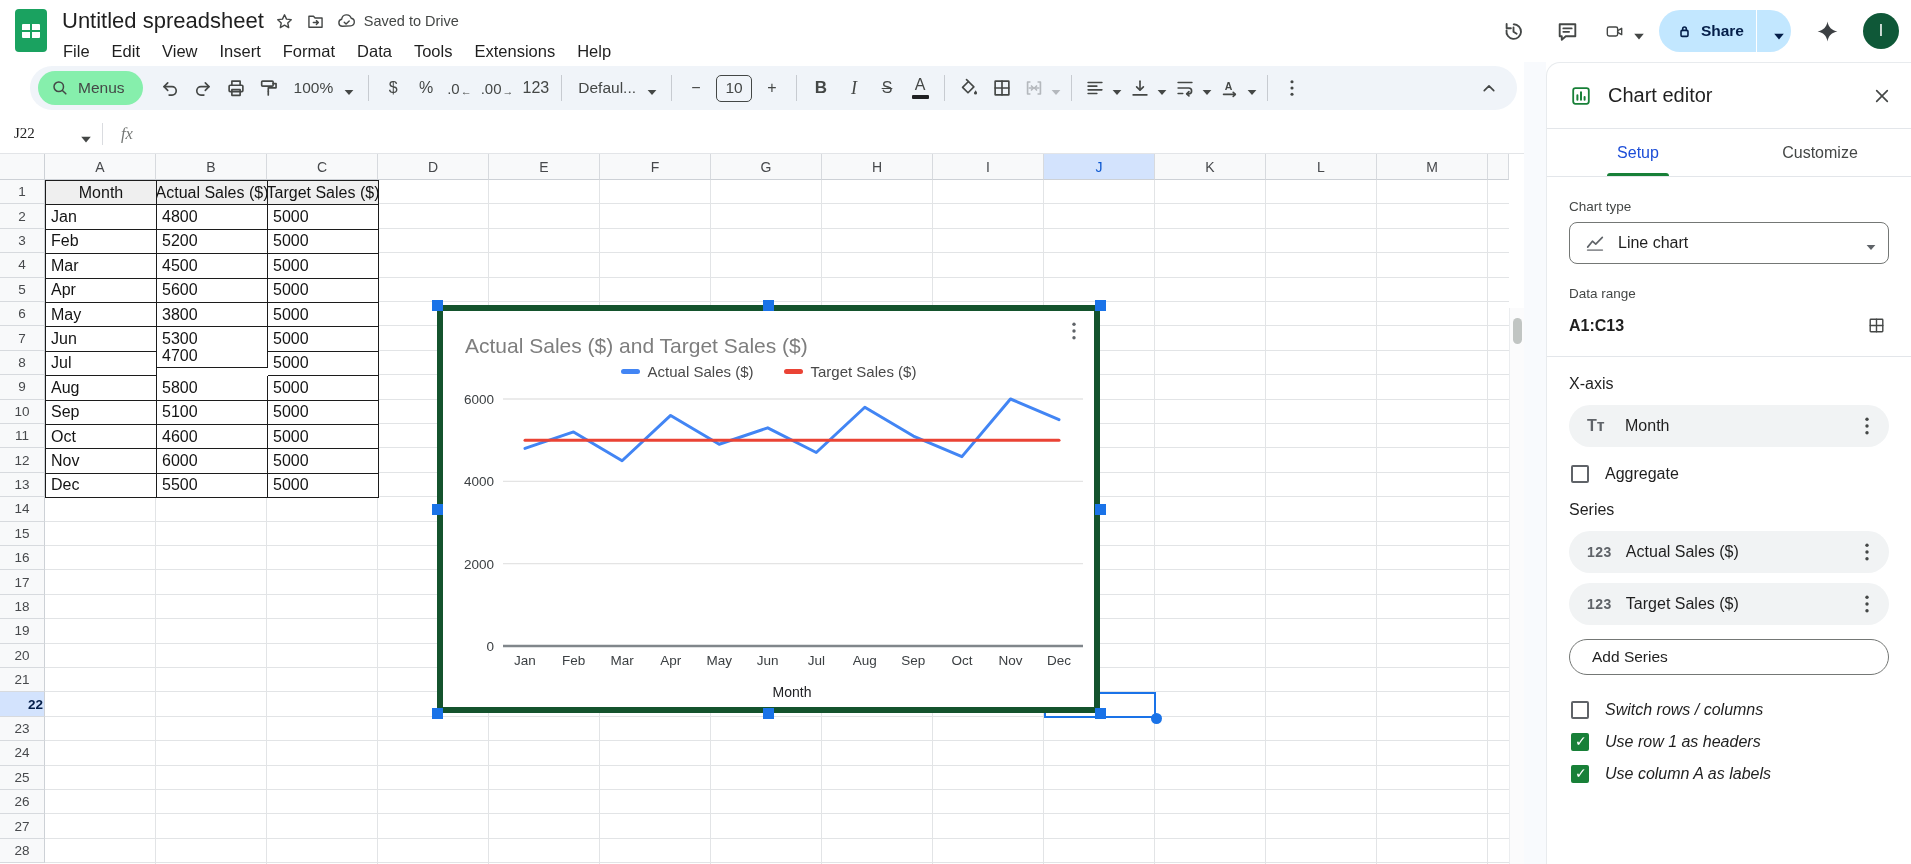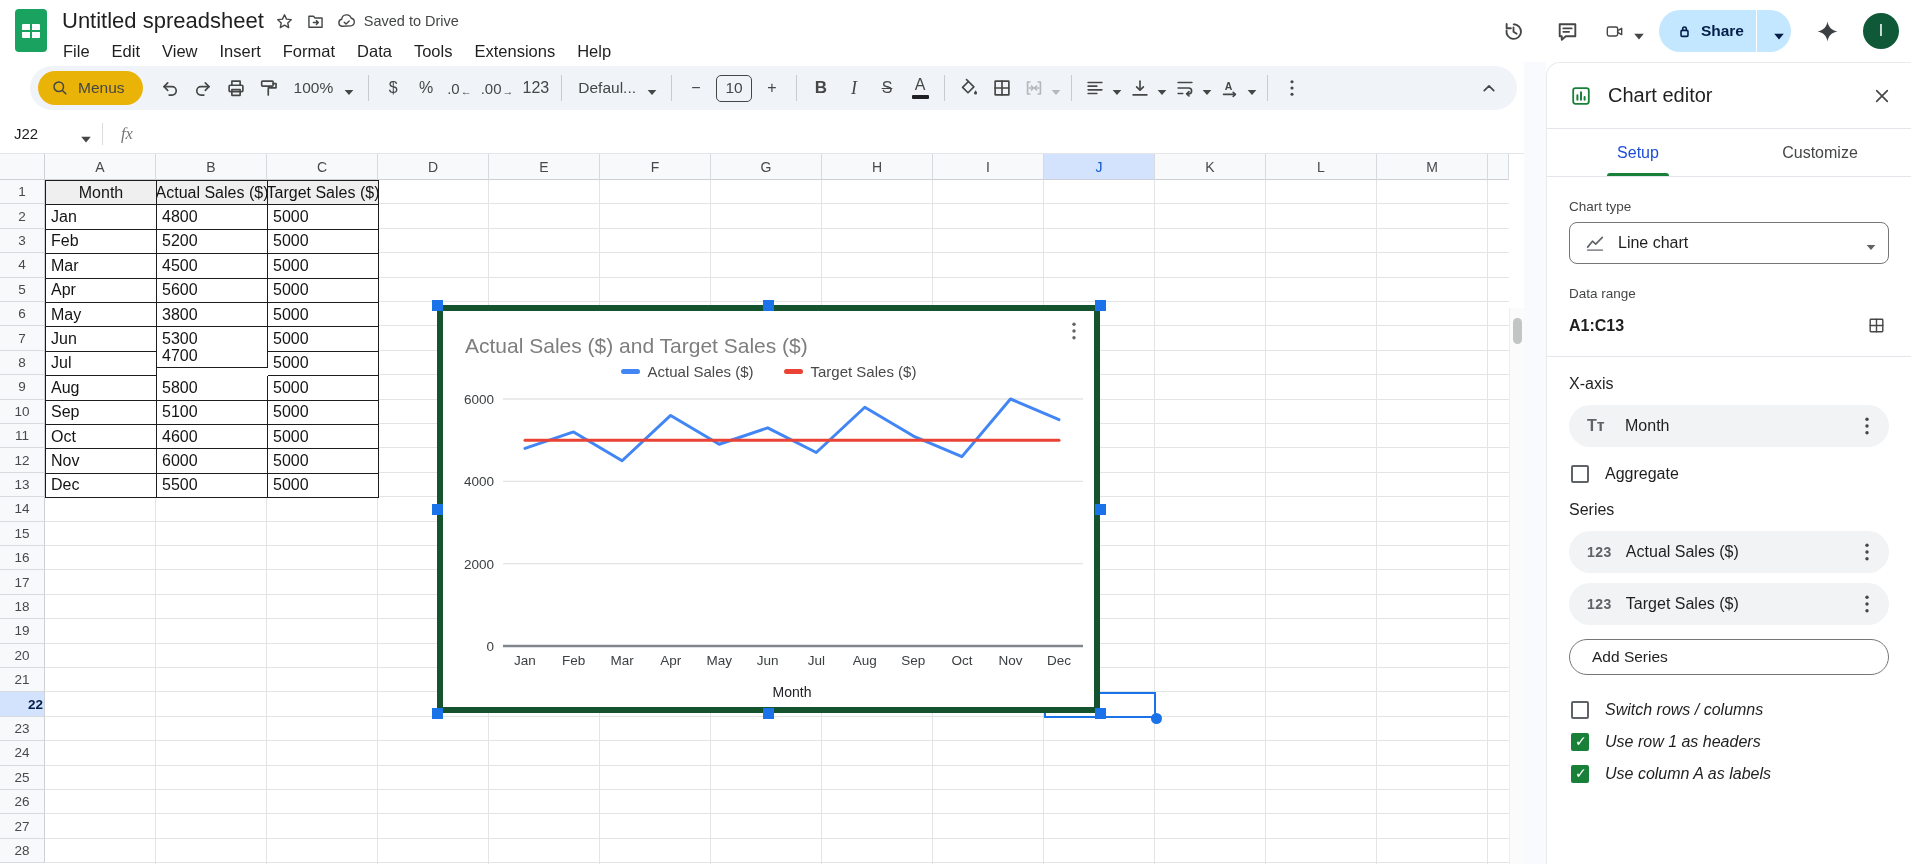--- a/index.html
+++ b/index.html
@@ -42,40 +42,40 @@
 
   
   #toolbar-band{position:absolute;left:0;top:62px;width:100%;height:52px;background:#fff;}
   #toolbar-pill{position:absolute;left:30px;top:4px;height:44px;width:1487px;background:#f0f4f9;border-radius:22px;
      display:flex;align-items:center;padding:0 12px 0 8px;gap:1px;color:#444746;}
   .tbi{height:34px;min-width:32px;display:flex;align-items:center;justify-content:center;border-radius:6px;color:#444746;padding:0 4px;}
   .tbi .ic{width:22px;height:22px}
   .tbi.disabled{color:#b4b8bd}
   .tb-divider{width:1px;height:26px;background:#c7cbd1;margin:0 7px;flex:none;}
   .tb-spacer{flex:1}
-  #menus-pill{height:34px;background:#eab308;border-radius:17px;display:flex;align-items:center;gap:8px;
+  #menus-pill{height:34px;background:#86efac;border-radius:17px;display:flex;align-items:center;gap:8px;
      padding:0 18px 0 12px;margin-right:10px;color:#444746;}
   #menus-pill .ic{width:20px;height:20px}
   #menus-label{font-size:15.5px;font-weight:500;}
   .tb-text{font-size:16px;}
   .tb-text.b{font-weight:700;font-size:17px}
   .tb-text.i{font-style:italic;font-family:"Liberation Serif","DejaVu Serif",serif;font-size:18px}
   .tb-text.s{text-decoration:line-through}
   .tb-drop{display:flex;align-items:center;gap:5px;font-size:15.5px;padding:0 8px;}
   .dec{display:flex;align-items:flex-end;font-size:15px;}
   .dec small{font-size:11px;margin-left:1px;}
   #font-size-box{width:36px;height:27px;border:1px solid #444746;border-radius:5px;font-size:15.5px;
      display:flex;align-items:center;justify-content:center;margin:0 3px;}
   .a-color{display:flex;flex-direction:column;align-items:center;line-height:1;}
   .a-color .bar{width:17px;height:3.5px;background:#202124;margin-top:2px;border-radius:1px;}
 
   
   #formula-bar{position:absolute;left:0;top:114px;width:1524px;height:40px;background:#fff;
      border-bottom:1px solid #e3e5e8;display:flex;align-items:center;}
-  #name-box{width:96px;display:flex;align-items:center;justify-content:space-between;padding:0 8px 0 14px;font-size:15px;color:#1f1f1f;}
+  #name-box{width:96px;display:flex;align-items:center;justify-content:space-between;padding:0 8px 0 14px;font-size:15px;color:#1f1f1f;font-family:Liberation Serif, serif;}
   #name-box .caret{color:#444746}
   .f-div{width:1px;height:22px;background:#dadce0;margin:0 6px;}
   #fx{font-style:italic;font-family:"Liberation Serif","DejaVu Serif",serif;color:#747775;font-size:16.5px;margin-left:12px;}
 
   
   #grid{position:absolute;left:0;top:154px;width:1524px;height:710px;background:#fff;overflow:hidden;}
   #corner{position:absolute;left:0;top:0;width:45px;height:26px;background:#f8f9fa;border-right:1px solid #cdd1d6;border-bottom:1px solid #cdd1d6;}
   .col-h{position:absolute;top:0;height:26px;background:#f8f9fa;border-right:1px solid #d7dade;border-bottom:1px solid #cdd1d6;
      display:flex;align-items:center;justify-content:center;font-size:14px;color:#47494c;}
   .col-h.hl{background:#d3e3fd;color:#0b57d0;font-weight:500;}

